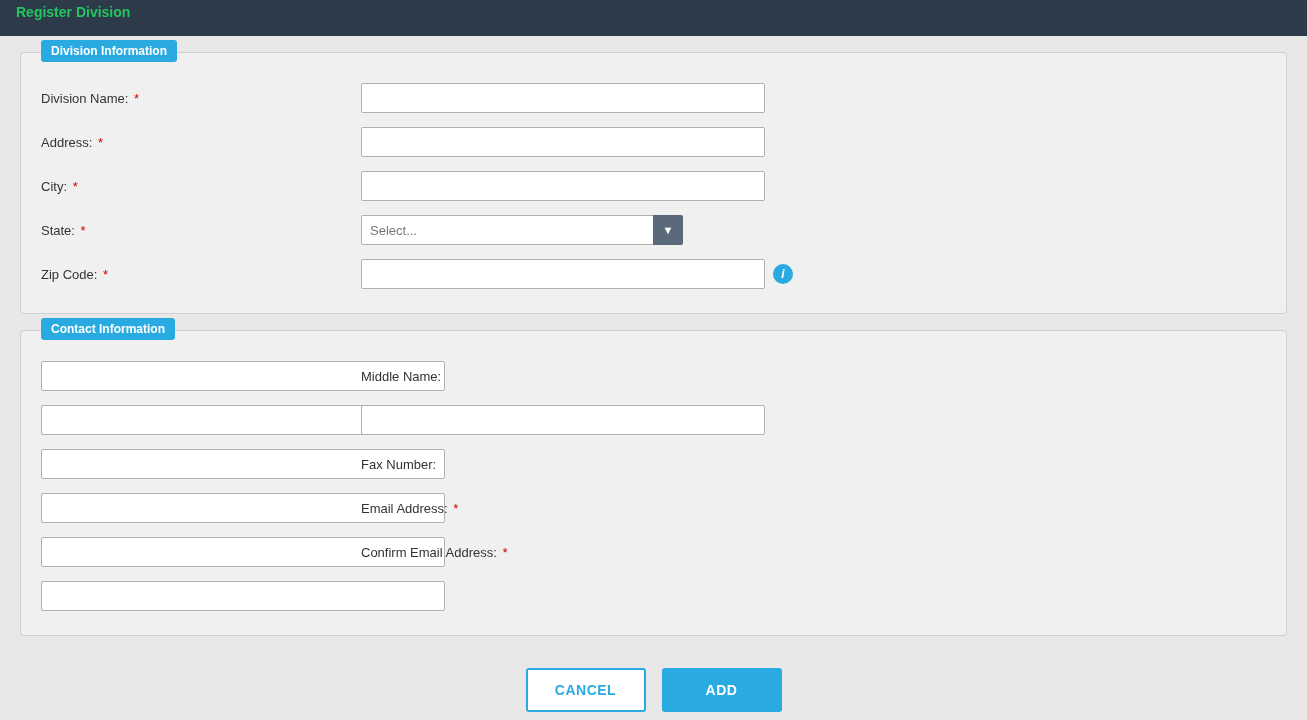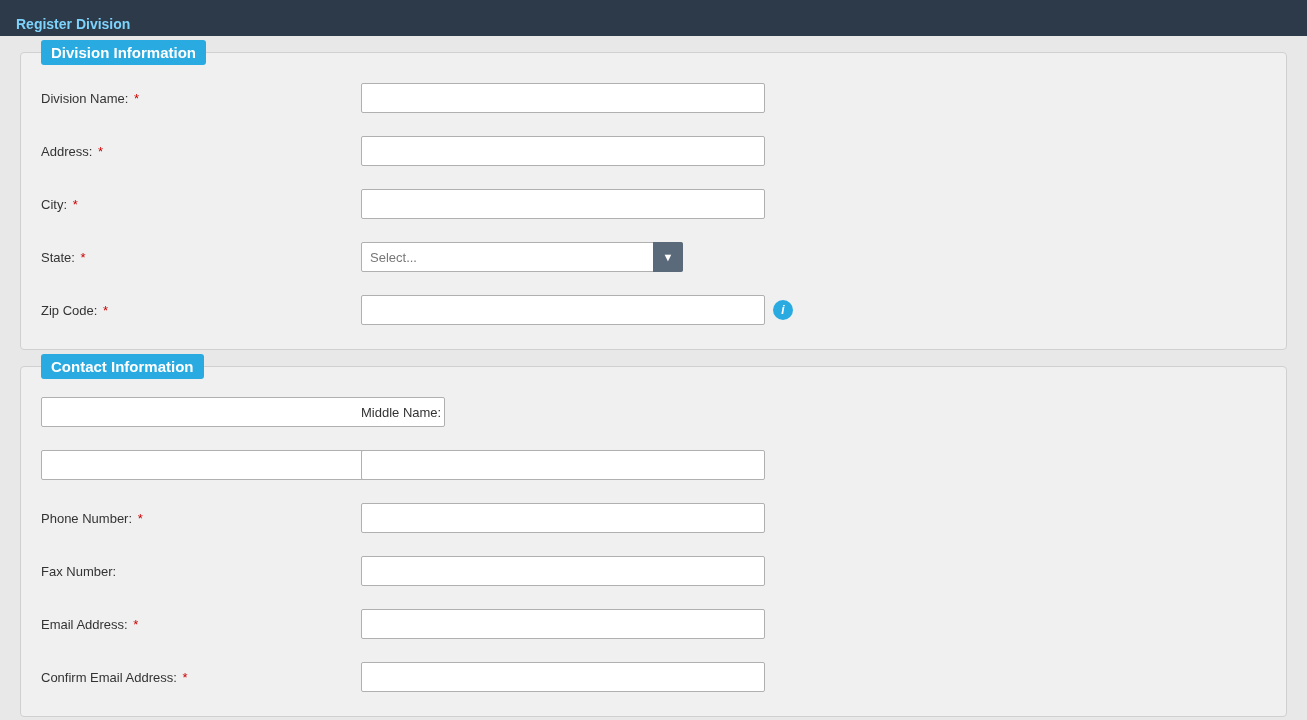--- a/index.html
+++ b/index.html
@@ -6,27 +6,27 @@
     body {
       font-family: Arial, sans-serif;
       background: #e8e8e8;
       width: 1307px;
       min-height: 720px;
       overflow-x: hidden;
     }
 
     .title-bar {
       background: #2d3a4a;
-      color: #7dd3fc;
+      color: #22c55e;
       padding: 4px 16px;
       font-size: 14px;
       font-weight: bold;
       height: 36px;
       display: flex;
-      align-items: flex-end;
+      align-items: flex-start;
     }
 
     .page-content {
       padding: 16px 20px;
       display: flex;
       flex-direction: column;
       gap: 16px;
     }
 
     .section-card {
@@ -34,33 +34,33 @@
       border: 1px solid #d0d0d0;
       border-radius: 4px;
       padding: 20px 20px 24px 20px;
       position: relative;
     }
 
     .section-title {
       display: inline-block;
       background: #29abe2;
       color: #ffffff;
-      font-size: 15px;
+      font-size: 12px;
       font-weight: bold;
       padding: 4px 10px;
       border-radius: 3px;
       position: absolute;
       top: -13px;
       left: 20px;
     }
 
     .form-grid {
       display: grid;
       grid-template-columns: 320px 1fr;
-      row-gap: 23px;
+      row-gap: 14px;
       align-items: center;
       margin-top: 10px;
     }
 
     .form-label {
       font-size: 13px;
       color: #333;
       font-weight: normal;
     }
 
@@ -232,24 +232,20 @@
 
       <input class="form-input" type="text" style="">
 
       <label class="form-label">
         <span>Middle Name:</span>
       </label>
       <input class="form-input" type="text" style="">
 
       <input class="form-input" type="text" style="">
 
-      <label class="form-label">
-        <span>Phone Number:</span>
-        <span class="required-star">*</span>
-      </label>
       <input class="form-input" type="text" style="">
 
       <label class="form-label">
         <span>Fax Number:</span>
       </label>
       <input class="form-input" type="text" style="">
 
       <label class="form-label">
         <span>Email Address:</span>
         <span class="required-star">*</span>

